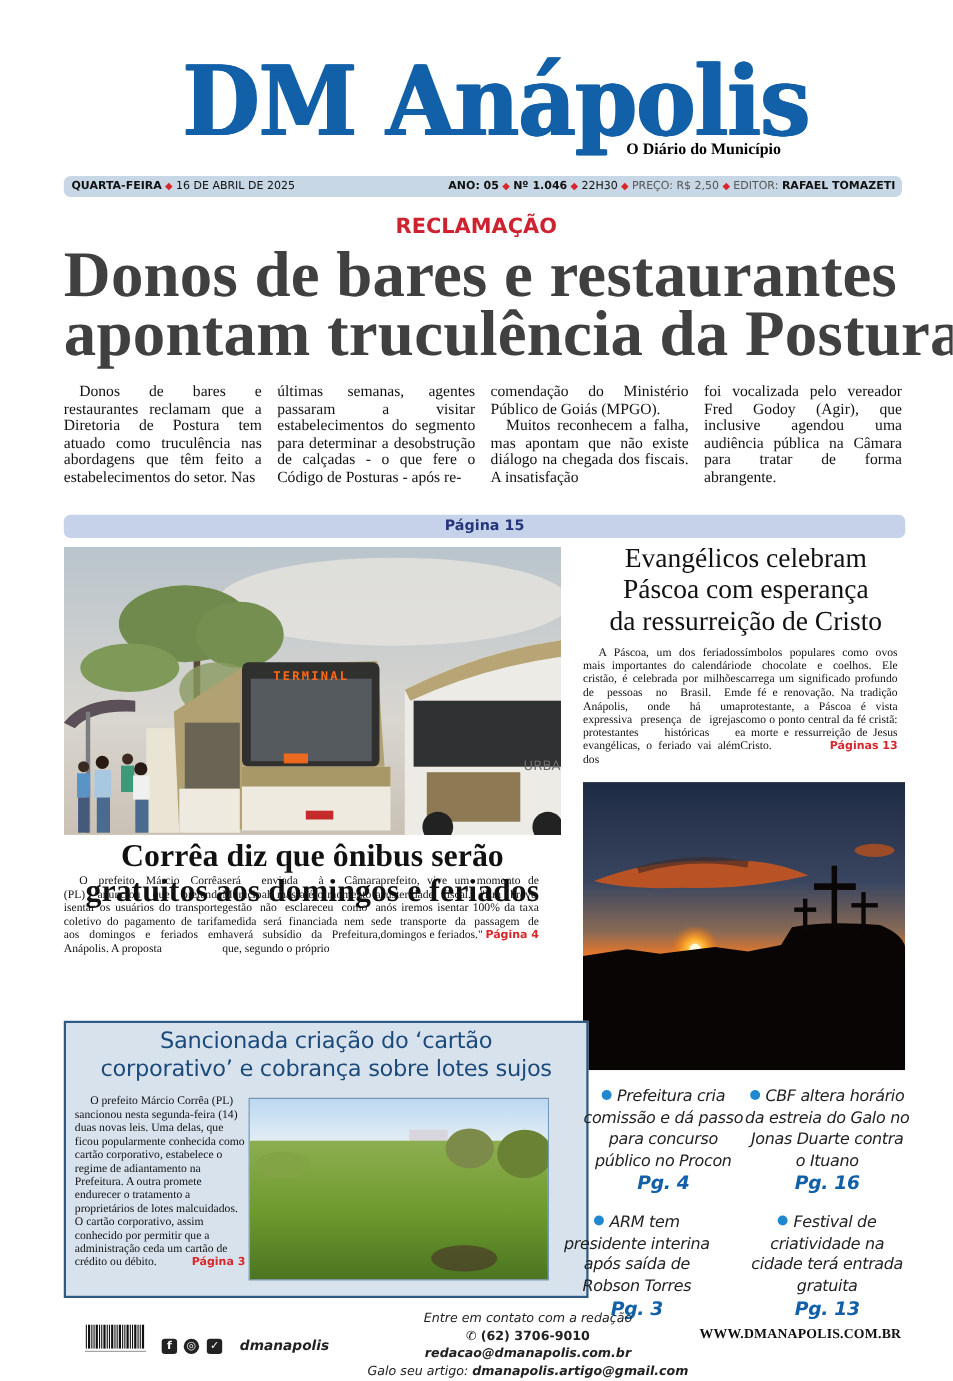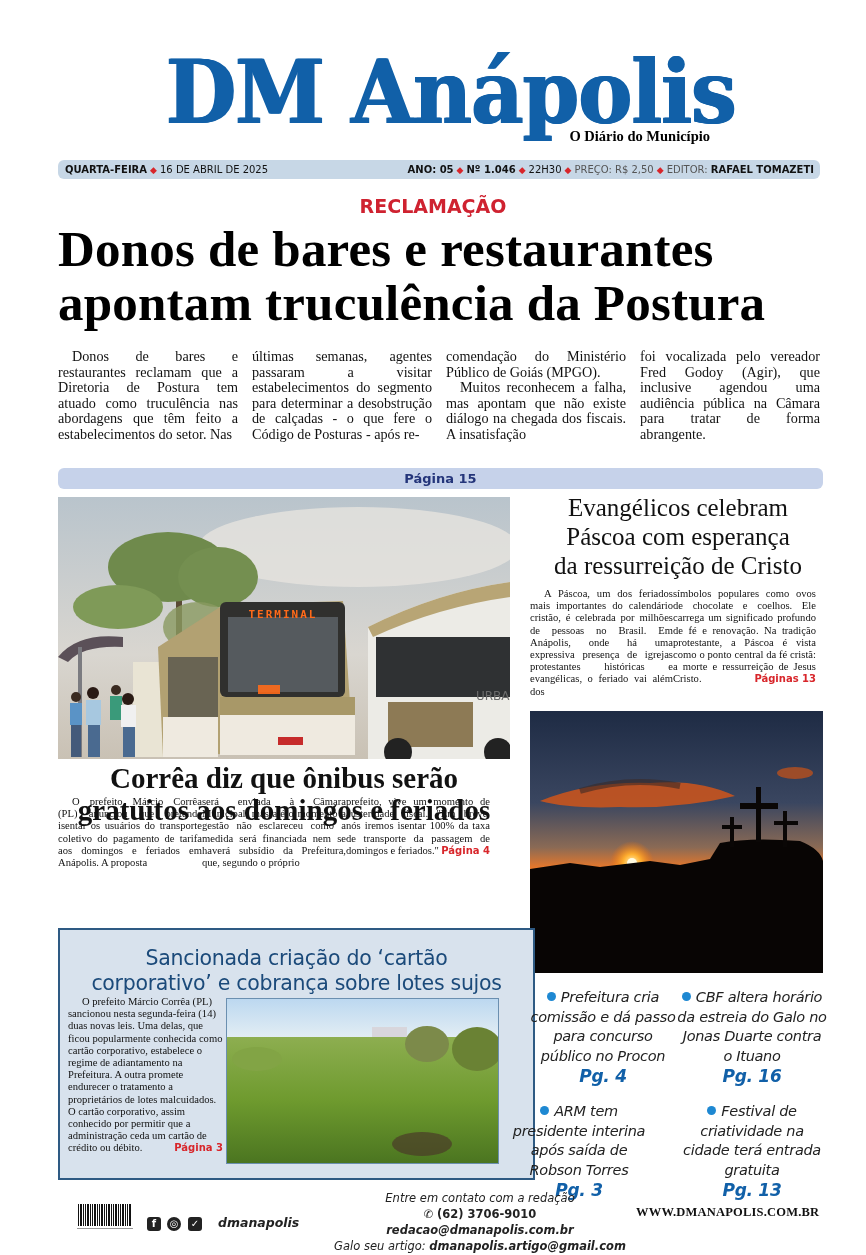--- a/index.html
+++ b/index.html
@@ -36,22 +36,22 @@
   .grey { color: #555; }
   .dia { color: #d8262b; font-size: 9px; margin: 0 3px; }
 
   
   #kicker {
     left: 0; width: 866px; top: 195px; text-align: center;
     font-family: "DejaVu Sans", sans-serif; font-weight: bold; font-size: 19px; color: #cf2230;
   }
   #headline {
     left: 58px; top: 222px; width: 770px;
-    font-family: "Liberation Serif", serif; font-weight: bold; font-size: 51px; line-height: 54px;
-    color: #000000; white-space: nowrap; letter-spacing: 0.2px;
+    font-family: "Liberation Serif", serif; font-weight: bold; font-size: 59px; line-height: 54px;
+    color: #404040; white-space: nowrap; letter-spacing: 0.2px;
   }
 
   .cols { display: flex; }
   .col { text-align: justify; hyphens: manual; }
   .body-text { font-family: "Liberation Serif", serif; font-size: 14.2px; line-height: 15.5px; color: #111; }
   .small-text { font-family: "Liberation Serif", serif; font-size: 10.6px; line-height: 12.2px; color: #111; }
   .indent { text-indent: 14px; }
   .pageref { font-family: "DejaVu Sans", sans-serif; font-weight: bold; color: #d8262b; font-size: 10px; float: right; }
 
   #lead-cols { left: 58px; top: 349px; width: 762px; gap: 14px; }
@@ -82,21 +82,21 @@
   #easter-cols { left: 530px; top: 588px; width: 294px; gap: 0; }
   #easter-cols .col { width: 143px; }
   #easter-photo { left: 530px; top: 711px; width: 293px; height: 262px; overflow: hidden; }
 
   
   #box {
     left: 58px; top: 928px; width: 477px; height: 252px;
     background: #d8e2ed; border: 2px solid #2e5a83;
   }
   #box-headline {
-    position: absolute; left: 0; top: 16px; width: 473px; text-align: center;
+    position: absolute; left: 0; top: 4px; width: 473px; text-align: center;
     font-family: "DejaVu Sans", sans-serif; font-size: 20.5px; line-height: 25px; color: #1b4a7a;
     letter-spacing: -0.3px;
   }
   #box-text { position: absolute; left: 8px; top: 66px; width: 155px; }
   #box-photo { position: absolute; left: 166px; top: 68px; width: 273px; height: 166px; border: 1px solid #6b8fb0; overflow: hidden; }
 
   
   .teaser {
     position: absolute; width: 150px; text-align: center;
     font-family: "DejaVu Sans", sans-serif; font-style: italic; font-size: 14.5px; line-height: 19.5px; color: #222;

